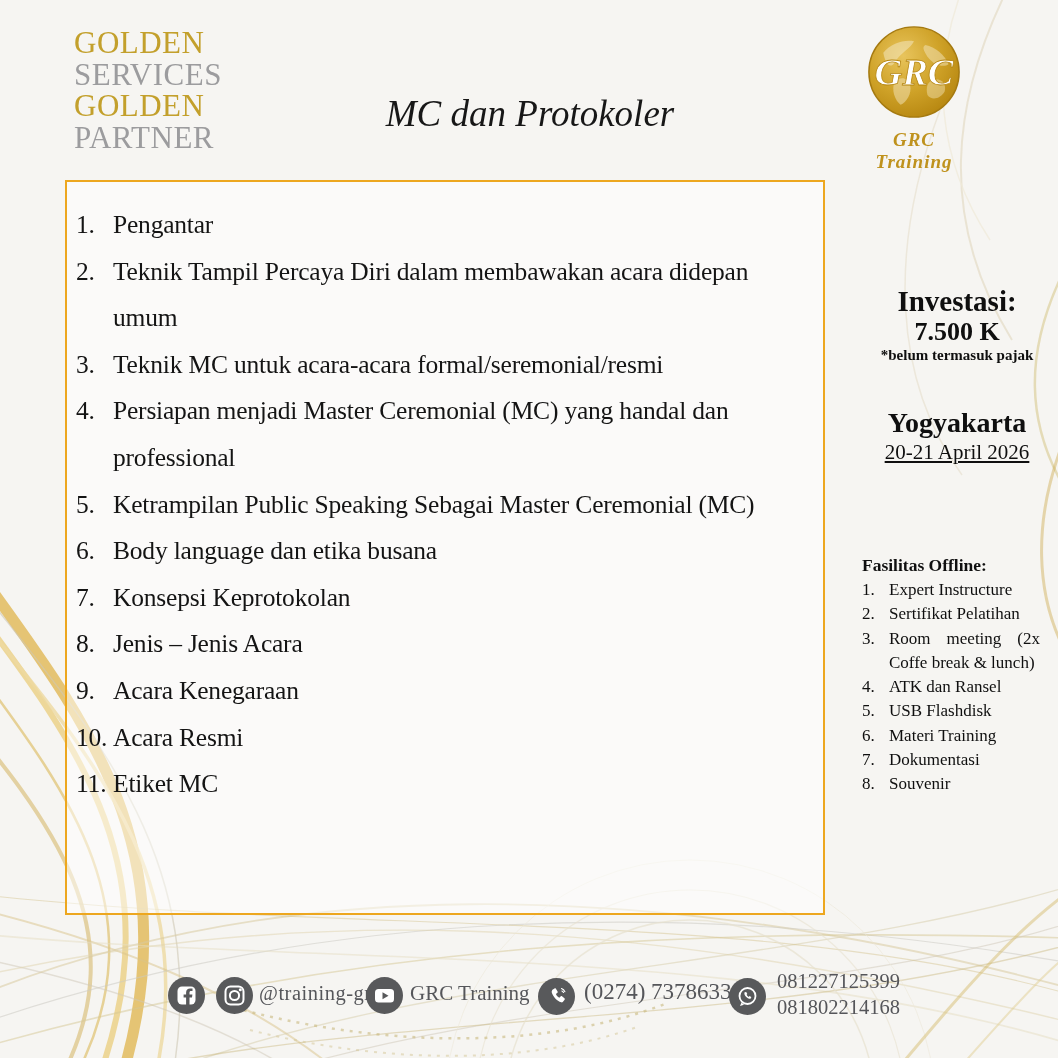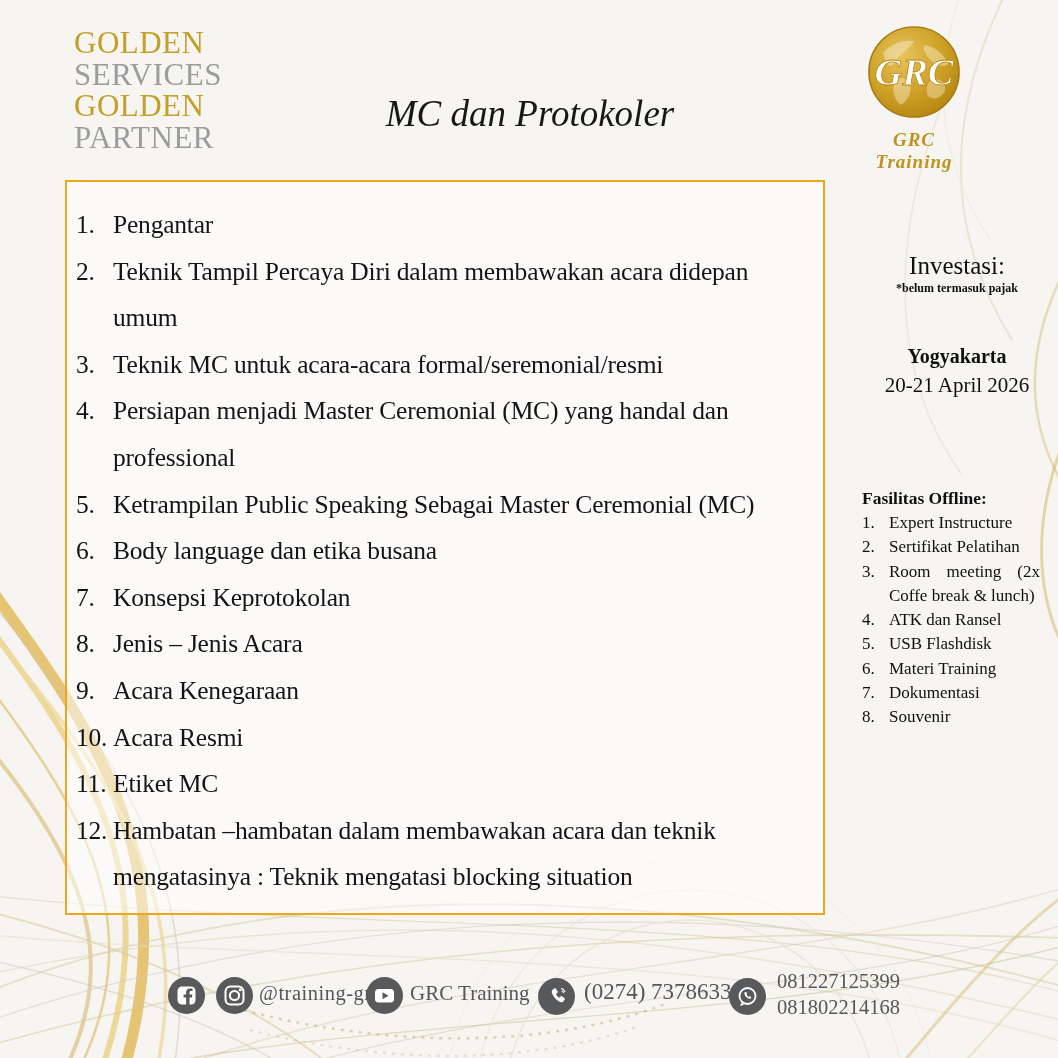--- a/index.html
+++ b/index.html
@@ -35,25 +35,25 @@
     position:absolute; left:65px; top:180px; width:760px; height:735px;
     border:2px solid #eda71f; background:rgba(255,255,255,0.5); box-sizing:border-box;
   }
   ol.agenda{list-style:none; margin:0; padding:20px 12px 0 9px;}
   ol.agenda li{display:flex; font-size:25.5px; line-height:46.6px; letter-spacing:-0.2px;}
   ol.agenda .num{min-width:37px; flex:0 0 auto;}
   ol.agenda .txt{flex:1 1 auto;}
 
   
   .sidebar{position:absolute; left:856px; top:251px; width:202px; text-align:center; color:#0f0f0f;}
-  .inv-label{font-size:25px; font-weight:normal; line-height:29px;}
+  .inv-label{font-size:29px; font-weight:bold; line-height:29px;margin-top:36px;}
   .inv-amount{font-size:26px; font-weight:bold; line-height:31px;}
-  .inv-note{font-size:12px; font-weight:bold; line-height:17px;}
-  .venue-city{font-size:20px; font-weight:bold; line-height:30px; margin-top:44px;}
-  .venue-date{font-size:21px; line-height:28px;}
+  .inv-note{font-size:15px; font-weight:bold; line-height:17px;}
+  .venue-city{font-size:28px; font-weight:bold; line-height:30px; margin-top:44px;}
+  .venue-date{font-size:21px; line-height:28px;text-decoration:underline;}
   .fasilitas{margin:88px 8px 0 6px; width:178px; text-align:left;}
   .fas-heading{font-size:17.5px; font-weight:bold; line-height:23px;}
   ol.fas-list{list-style:none; margin:0; padding:1px 0 0 0;}
   ol.fas-list li{display:flex; font-size:17px; line-height:24.3px;}
   ol.fas-list .num{min-width:27px; flex:0 0 auto;}
   ol.fas-list .txt{flex:1 1 auto; text-align:justify; text-align-last:left;}
 
   
   .footer-item{position:absolute; color:#55565a;}
   .soc{width:37px; height:37px;}
@@ -180,29 +180,26 @@
           <span class="txt">Acara Kenegaraan</span>
         </li>
         <li>
           <span class="num">10.</span>
           <span class="txt">Acara Resmi</span>
         </li>
         <li>
           <span class="num">11.</span>
           <span class="txt">Etiket MC</span>
         </li>
-        <li>
-          <span class="num">12.</span>
-          <span class="txt">Hambatan –hambatan dalam membawakan acara dan teknik mengatasinya : Teknik mengatasi blocking situation</span>
-        </li>
       </ol>
   </div>
 
   <aside class="sidebar">
     <div class="inv-label">Investasi:</div>
+    <div class="inv-amount">7.500 K</div>
     <div class="inv-note">*belum termasuk pajak</div>
     <div class="venue-city">Yogyakarta</div>
     <div class="venue-date">20-21 April 2026</div>
     <div class="fasilitas">
       <div class="fas-heading">Fasilitas Offline:</div>
       <ol class="fas-list" id="facilities-list">
           <li>
             <span class="num">1.</span>
             <span class="txt">Expert Instructure</span>
           </li>

